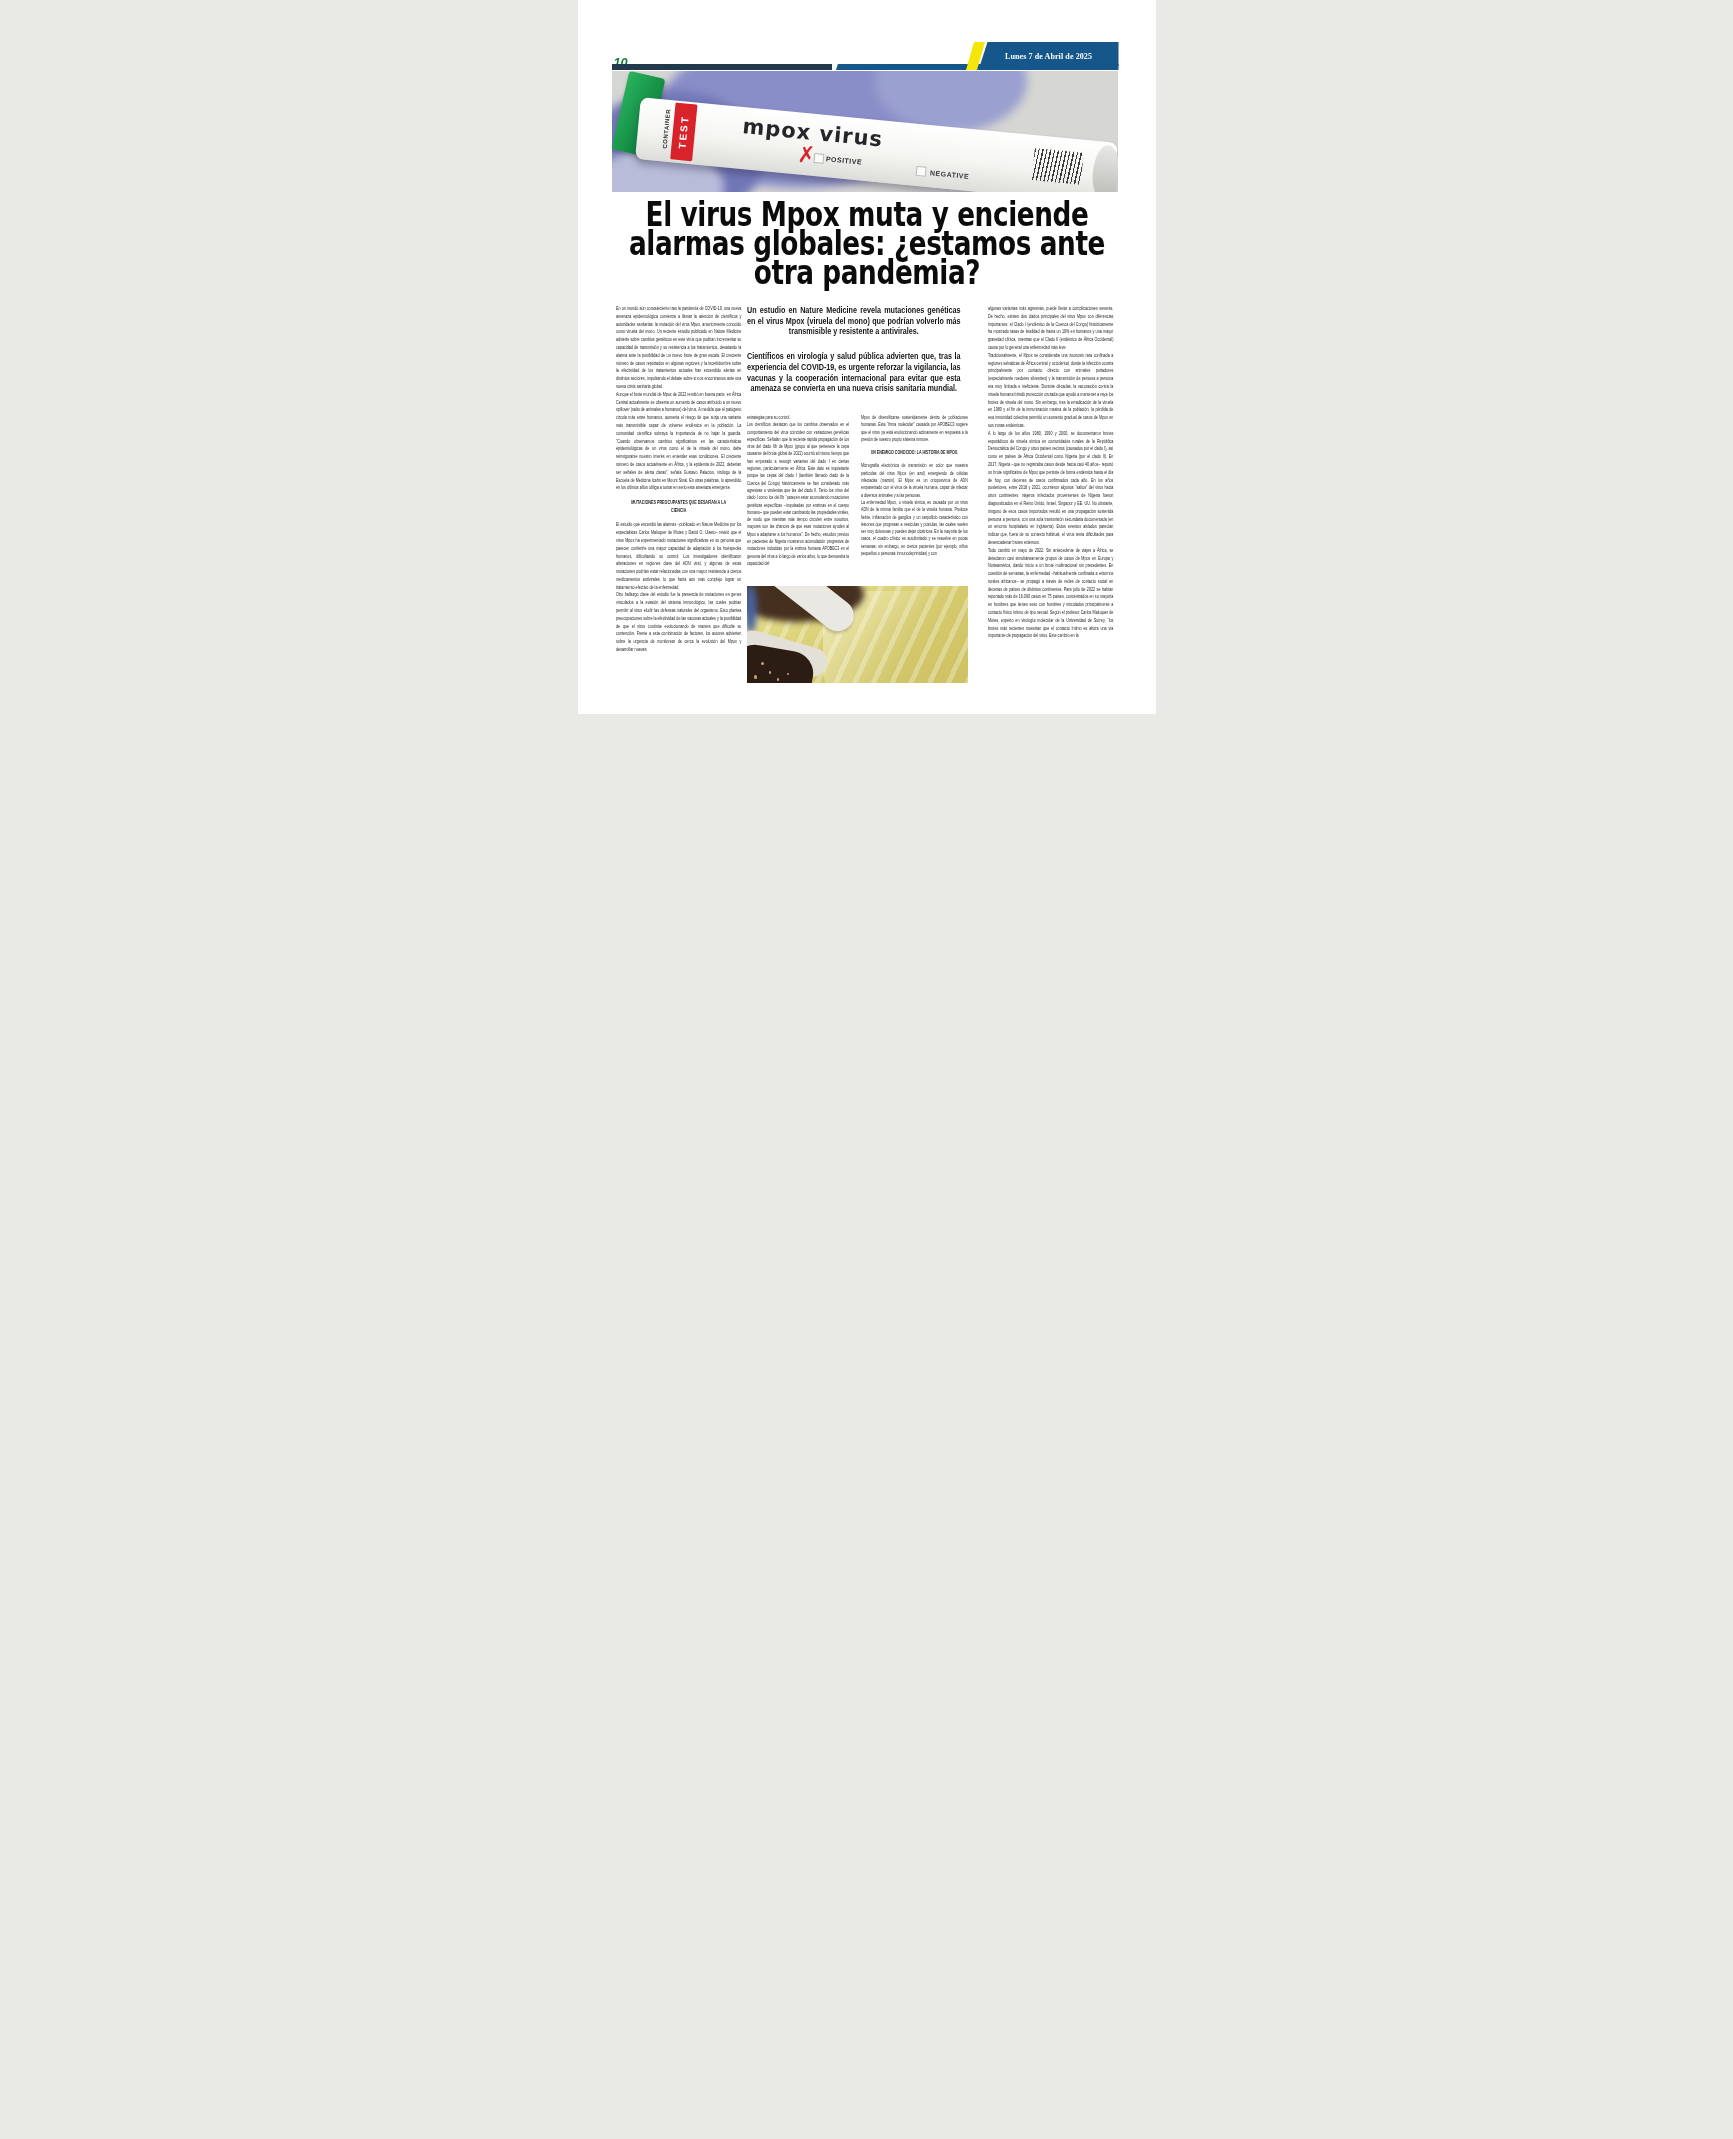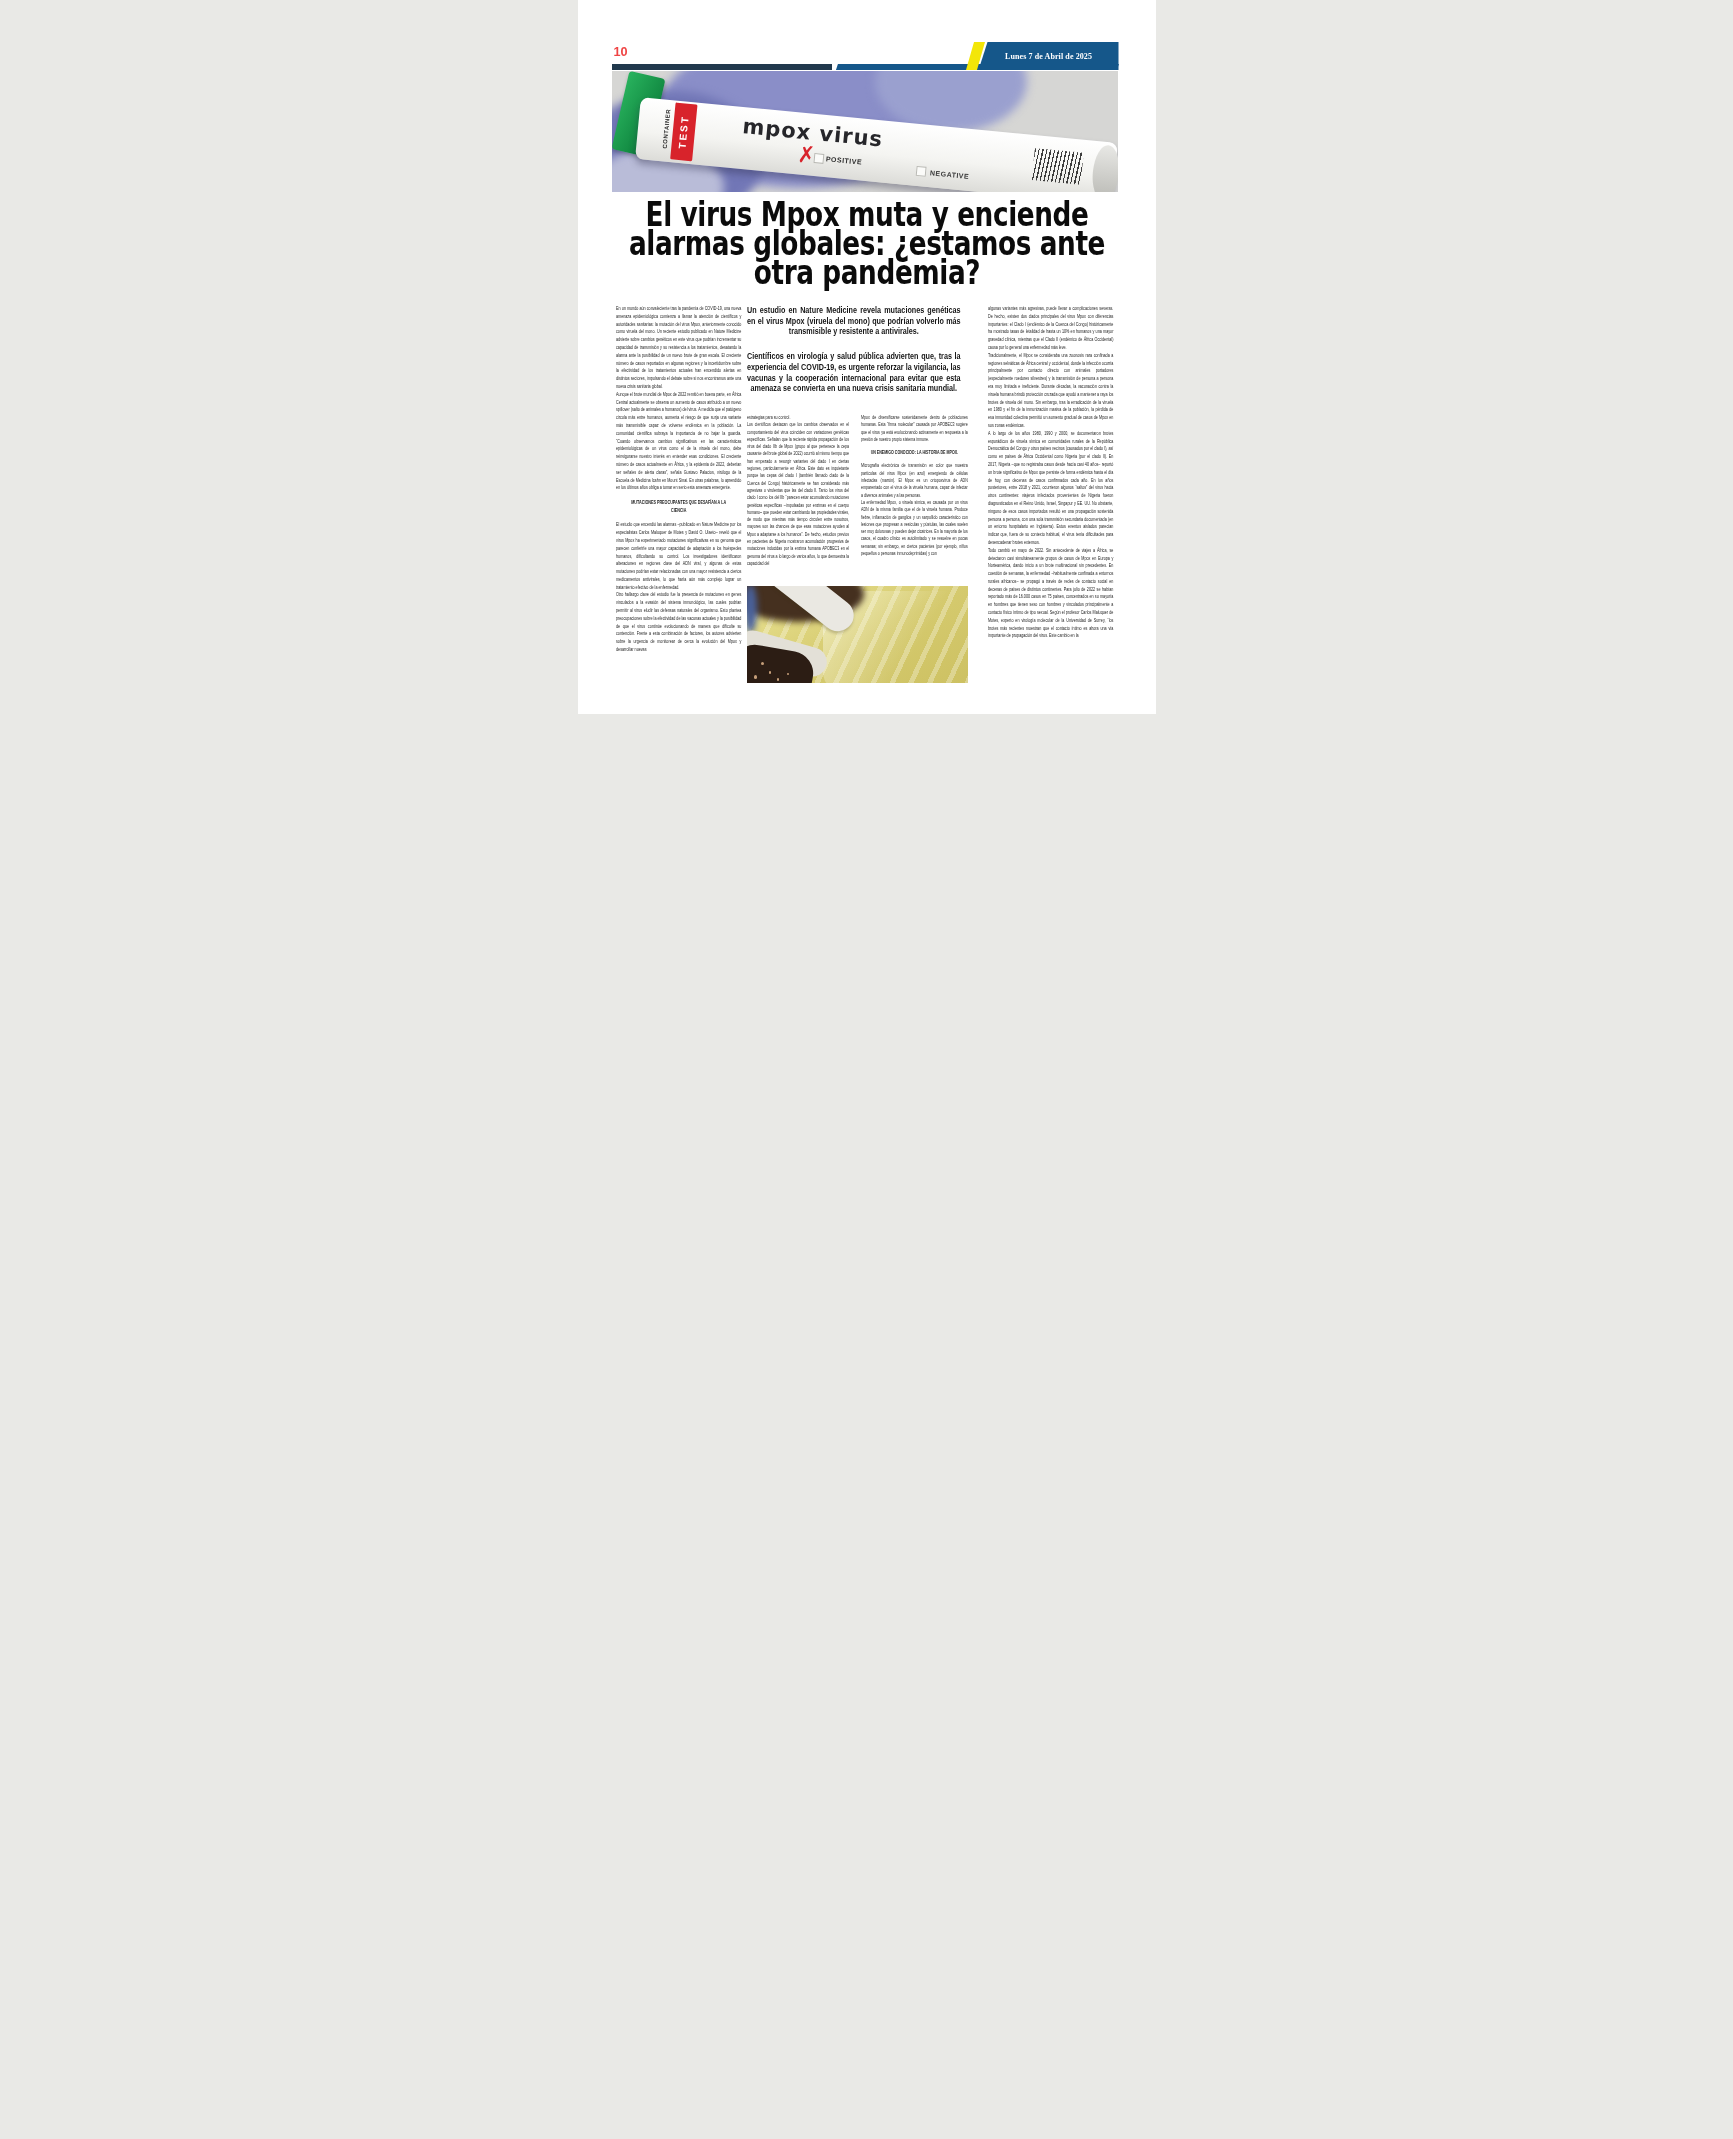--- a/index.html
+++ b/index.html
@@ -2,21 +2,21 @@
 <html lang="es" style="font-size:8px"><head>
 <meta charset="utf-8">
 <style>
   html,body{margin:0;padding:0;background:#e9e9e6;}
   .page{
     position:relative; width:578px; height:714px; margin:0 auto;
     background:#ffffff; overflow:hidden;
     font-family:"Liberation Sans", sans-serif; color:#1c1c1c;
   }
   
-  .page-number{position:absolute;left:36px;top:45px;font-size:12.7px;font-weight:bold;color:#ef4444;}
+  .page-number{position:absolute;left:36px;top:56px;font-size:12.7px;font-weight:bold;color:#15803d;font-style:italic;}
   .logo-block{position:absolute;left:221px;top:46px;width:167px;height:35px;margin-top:39px;}
   .logo-name{
     font-family:"Liberation Serif", serif;font-weight:bold;color:#221a18;
     font-size:24px;letter-spacing:-0.5px;transform:scale(.88,1.22);transform-origin:0 0;white-space:nowrap;
   }
   .logo-tagline{
     position:absolute;left:60px;top:-2px;color:#4fb6d8;font-family:"Liberation Serif", serif;
     font-style:italic;font-size:8px;transform:rotate(-4deg);white-space:nowrap;font-weight:bold;
   }
   .band-navy{position:absolute;left:34px;top:64px;width:220px;height:5.6px;background:#21394d;}

